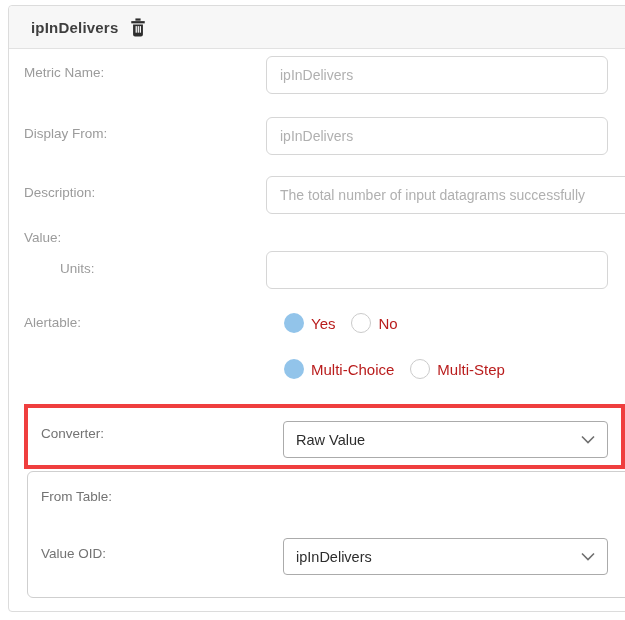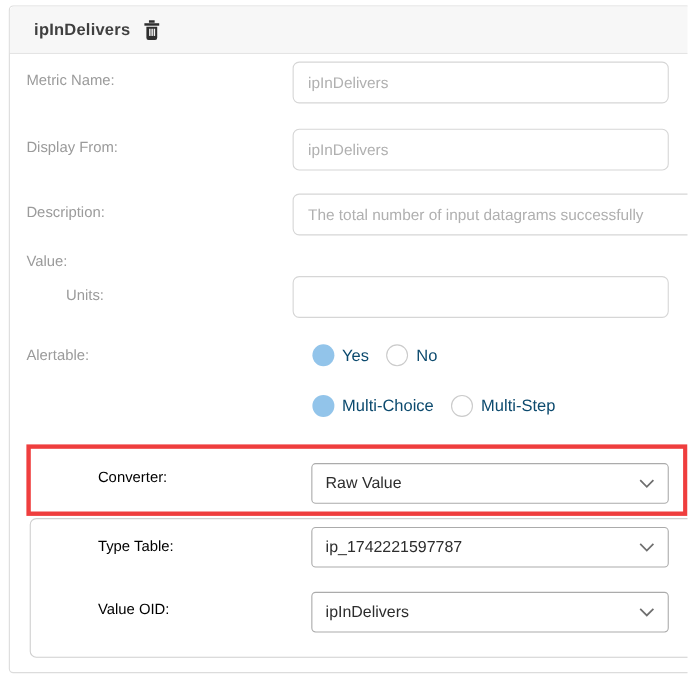--- a/index.html
+++ b/index.html
@@ -22,37 +22,37 @@
   }
   .panel-title{
     font-size:15px;font-weight:700;color:#3f3f3f;letter-spacing:.2px;
   }
   .trash-btn{display:flex;align-items:center;cursor:pointer;}
   .form{position:absolute;left:0;top:43px;right:0;bottom:0;}
   .lbl{
     position:absolute;font-size:13.5px;font-weight:400;color:#9b9b9b;
     white-space:nowrap;
   }
-  .lbl-dark{color:#000000;margin-left:48px;}
+  .lbl-dark{color:#737373;}
   .txt-input{
     position:absolute;height:38px;box-sizing:border-box;
     border:1px solid #d6d6d6;border-radius:6px;background:#fff;
     font-family:"Liberation Sans", sans-serif;
     font-size:14px;color:#b0b0b0;padding:0 13px;outline:none;
   }
   .radio-row{
     position:absolute;display:flex;align-items:center;gap:7px;
   }
   .radio{
     width:20px;height:20px;border-radius:50%;box-sizing:border-box;
     background:#fff;border:1.5px solid #cbcbcb;cursor:pointer;flex:0 0 auto;
   }
   .radio.selected{background:#92c4ea;border:none;}
   .radio-label{
-    font-size:15px;color:#0c4a6e;margin-right:9px;white-space:nowrap;
+    font-size:15px;color:#b91c1c;margin-right:9px;white-space:nowrap;
   }
   .sel{
     position:absolute;height:37px;width:325px;box-sizing:border-box;
     border:1px solid #ababab;border-radius:4px;background:#fff;
     display:flex;align-items:center;padding:0 12px;cursor:pointer;justify-content:flex-end;
   }
   .sel-value{
     font-size:14.5px;color:#2d2d2d;flex:1;white-space:nowrap;overflow:hidden;
   }
   .chev{flex:0 0 auto;margin-left:8px;display:flex;align-items:center;}
@@ -128,29 +128,21 @@
       <span class="sel-value">Raw Value</span>
       <span class="chev">
         <svg width="14" height="9" viewBox="0 0 14 9">
             <path d="M1 1.5 L7 7.5 L13 1.5" fill="none" stroke="#6f6f6f" stroke-width="1.6"></path>
           </svg>
       </span>
     </div>
 
     <div class="group-box" style="top:422px;"></div>
 
-    <span class="lbl lbl-dark" style="left:32px;top:440px;">Type Table:</span>
-    <div class="sel" style="left:274px;top:430px;">
-      <span class="sel-value">ip_1742221597787</span>
-      <span class="chev">
-        <svg width="14" height="9" viewBox="0 0 14 9">
-            <path d="M1 1.5 L7 7.5 L13 1.5" fill="none" stroke="#6f6f6f" stroke-width="1.6"></path>
-          </svg>
-      </span>
-    </div>
+    <span class="lbl lbl-dark" style="left:32px;top:440px;">From Table:</span>
 
     <span class="lbl lbl-dark" style="left:32px;top:497px;">Value OID:</span>
     <div class="sel" style="left:274px;top:489px;">
       <span class="sel-value">ipInDelivers</span>
       <span class="chev">
         <svg width="14" height="9" viewBox="0 0 14 9">
             <path d="M1 1.5 L7 7.5 L13 1.5" fill="none" stroke="#6f6f6f" stroke-width="1.6"></path>
           </svg>
       </span>
     </div>

